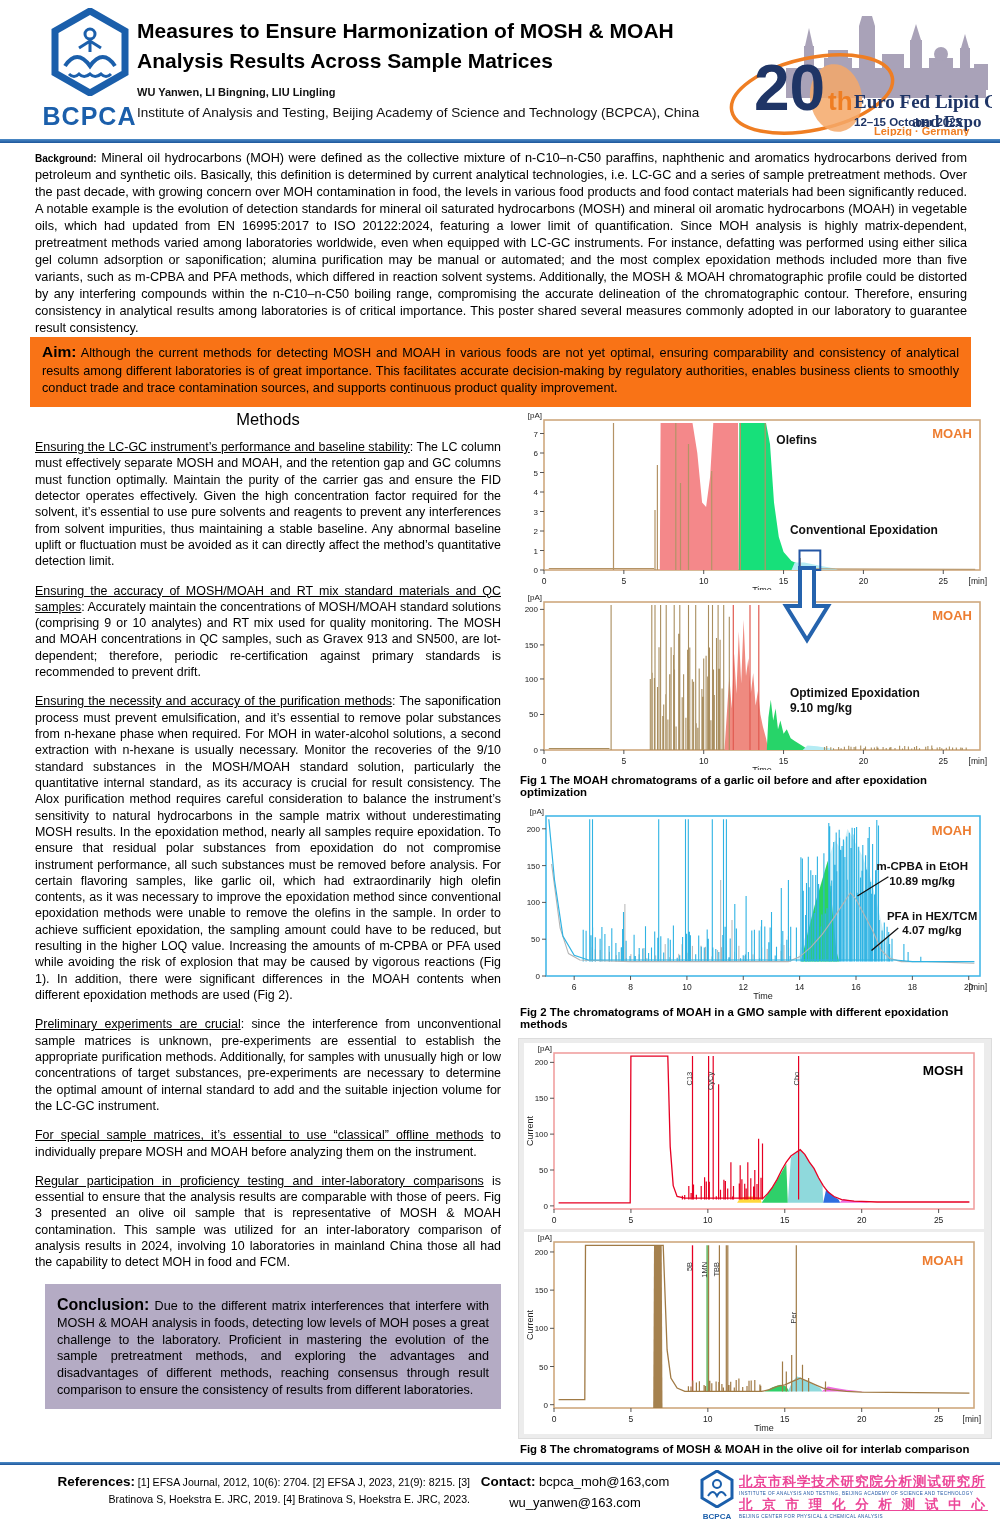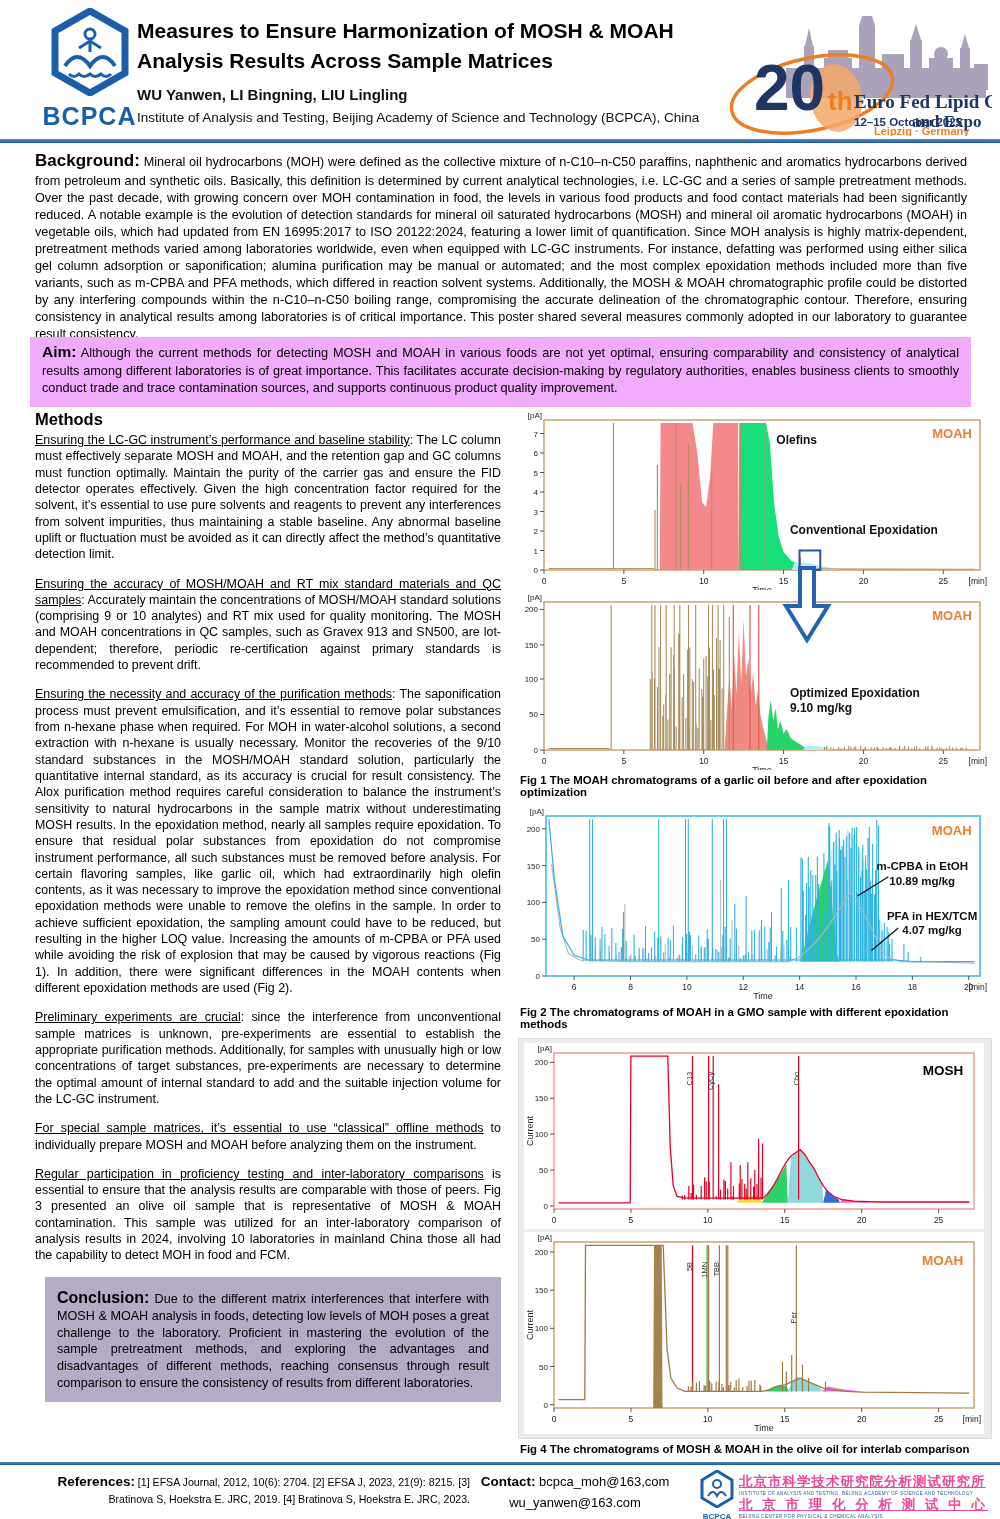--- a/index.html
+++ b/index.html
@@ -5,37 +5,37 @@
   * { margin:0; padding:0; box-sizing:border-box; }
   body { font-family:"Liberation Sans", sans-serif; background:#ffffff; }
   .poster { position:relative; width:1000px; height:1519px; background:#fff; overflow:hidden; }
 
   
   .header { position:absolute; left:0; top:0; width:1000px; height:140px; background:#fff; }
   .bcpca-logo { position:absolute; left:42px; top:8px; width:95px; text-align:center; }
   .bcpca-logo .word { font-size:25px; font-weight:bold; color:#1b5fab; letter-spacing:1px; margin-top:2px; }
   .titleblock { position:absolute; left:137px; top:16px; width:595px; }
   .titleblock h1 { font-size:21px; line-height:1.45; color:#000; font-weight:bold; }
-  .authors { margin-top:9px; font-size:15px; font-weight:bold; color:#111; }
+  .authors { margin-top:9px; font-size:11px; font-weight:bold; color:#111; }
   .affil { margin-top:7px; font-size:13.5px; color:#111; }
   .congress { position:absolute; right:8px; top:6px; width:268px; height:130px; }
 
   .rule { position:absolute; left:0; width:1000px; height:4px; background:linear-gradient(#4d8cc8,#1d569b); }
   .rule.top { top:139px; }
   .rule.bottom { top:1462px; height:3px; }
 
   
   .bgsec { position:absolute; left:35px; top:150px; width:932px; font-size:12.7px; line-height:1.34; text-align:justify; color:#000; }
-  .seclabel { font-weight:bold; font-size:17px; }
-  .aimbox { position:absolute; left:30px; top:337px; width:941px; height:70px; background:#f0abfc; padding:5px 12px 5px 12px; font-size:12.7px; line-height:1.34; text-align:justify; color:#000; }
+  .seclabel { font-weight:bold; font-size:10px; }
+  .aimbox { position:absolute; left:30px; top:337px; width:941px; height:70px; background:#f97316; padding:5px 12px 5px 12px; font-size:12.7px; line-height:1.34; text-align:justify; color:#000; }
   .aimbox .seclabel { font-size:15.5px; }
 
   
   .leftcol { position:absolute; left:35px; top:410px; width:466px; color:#000; }
-  .leftcol h2 { font-size:16.5px; font-weight:bold; margin-bottom:3px; }
+  .leftcol h2 { font-size:16.5px; font-weight:normal; margin-bottom:10px;text-align:center; }
   .para { font-size:12.45px; line-height:1.31; text-align:justify; margin-bottom:13px; }
   .lead { text-decoration:underline; }
   .conclusionbox { background:#b4abc4; padding:10px 12px; margin-top:0; margin-left:10px; font-size:12.6px; line-height:1.33; text-align:justify; }
   .conclusionbox .seclabel { font-size:16px; }
 
   .rightcol { position:absolute; left:518px; top:410px; width:474px; }
   .fig { display:block; background:#fff; }
   .figcap { font-size:11.4px; font-weight:600; color:#000; margin:4px 0 8px 2px; }
   .figcap b { font-weight:bold; }
   .fig3card { background:#ececec; border:1px solid #dcdcdc; padding:4px 5px; }
@@ -343,21 +343,21 @@
           <text x="457" y="190" font-size="8.5" text-anchor="end" fill="#222" font-family="Liberation Sans, sans-serif">[min]</text>
           <text x="240" y="199" font-size="9" text-anchor="middle" fill="#222" font-family="Liberation Sans, sans-serif">Time</text>
           <text transform="translate(9,93) rotate(-90)" font-size="9" text-anchor="middle" fill="#222" font-family="Liberation Sans, sans-serif">Current</text>
           <text x="168.46153846153845" y="29.919999999999987" transform="rotate(-90 168.46153846153845 29.919999999999987)" font-size="7.5" font-weight="400" fill="#333" text-anchor="end" font-family="Liberation Sans, sans-serif">5B</text>
           <text x="183.07692307692307" y="29.919999999999987" transform="rotate(-90 183.07692307692307 29.919999999999987)" font-size="7.5" font-weight="400" fill="#333" text-anchor="end" font-family="Liberation Sans, sans-serif">1MN</text>
           <text x="195.3846153846154" y="29.919999999999987" transform="rotate(-90 195.3846153846154 29.919999999999987)" font-size="7.5" font-weight="400" fill="#333" text-anchor="end" font-family="Liberation Sans, sans-serif">TBB</text>
           <text x="272.30769230769226" y="79.72000000000001" transform="rotate(-90 272.30769230769226 79.72000000000001)" font-size="7.5" font-weight="400" fill="#333" text-anchor="end" font-family="Liberation Sans, sans-serif">Per</text>
           <text x="439.2307692307692" y="33.24000000000001" font-size="13.5" font-weight="700" fill="#ED7D31" text-anchor="end" font-family="Liberation Sans, sans-serif">MOAH</text>
         </svg>
     </div>
-    <div class="figcap"><b>Fig 4</b><span> The chromatograms of  MOSH &amp; MOAH  in the olive oil for interlab comparison</span></div>
+    <div class="figcap"><b>Fig 8</b><span> The chromatograms of  MOSH &amp; MOAH  in the olive oil for interlab comparison</span></div>
   </div>
 
   <div class="rule bottom"></div>
 
   <div class="footer">
     <div class="refs">
       <span class="seclabel">References:</span><span> [1] EFSA Journal, 2012, 10(6): 2704. [2] EFSA J, 2023, 21(9): 8215. [3] Bratinova S, Hoekstra E. JRC, 2019. [4] Bratinova S, Hoekstra E. JRC, 2023.</span>
     </div>
     <div class="contact">
       <span class="seclabel">Contact:</span><span> bcpca_moh@163,com</span><br>

